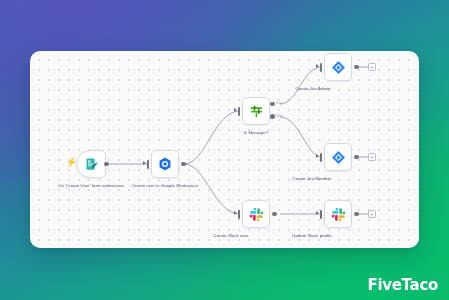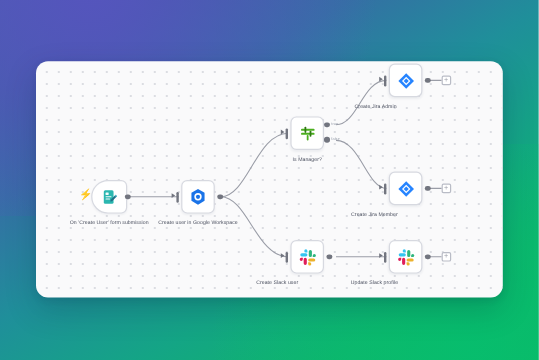--- a/index.html
+++ b/index.html
@@ -315,13 +315,14 @@
           <path d="M14.6 18.6a2.1 2.1 0 1 1-2.1 2.1v-2.1zM14.6 17.5a2.1 2.1 0 0 1 0-4.2h5.3a2.1 2.1 0 1 1 0 4.2z" fill="#ecb22e"></path>
         </svg>
       </div>
       <span class="port-out" style="left:30px; top:11.6px;"></span>
       <span class="plus-box" style="left:44px; top:10.2px;">+</span>
       <span class="node-label" style="left:-12px; top:33px;">Update Slack profile</span>
     </div>
 
   </div>
 
+  <div class="brand">FiveTaco</div>
 </div>
 
 </body></html>

